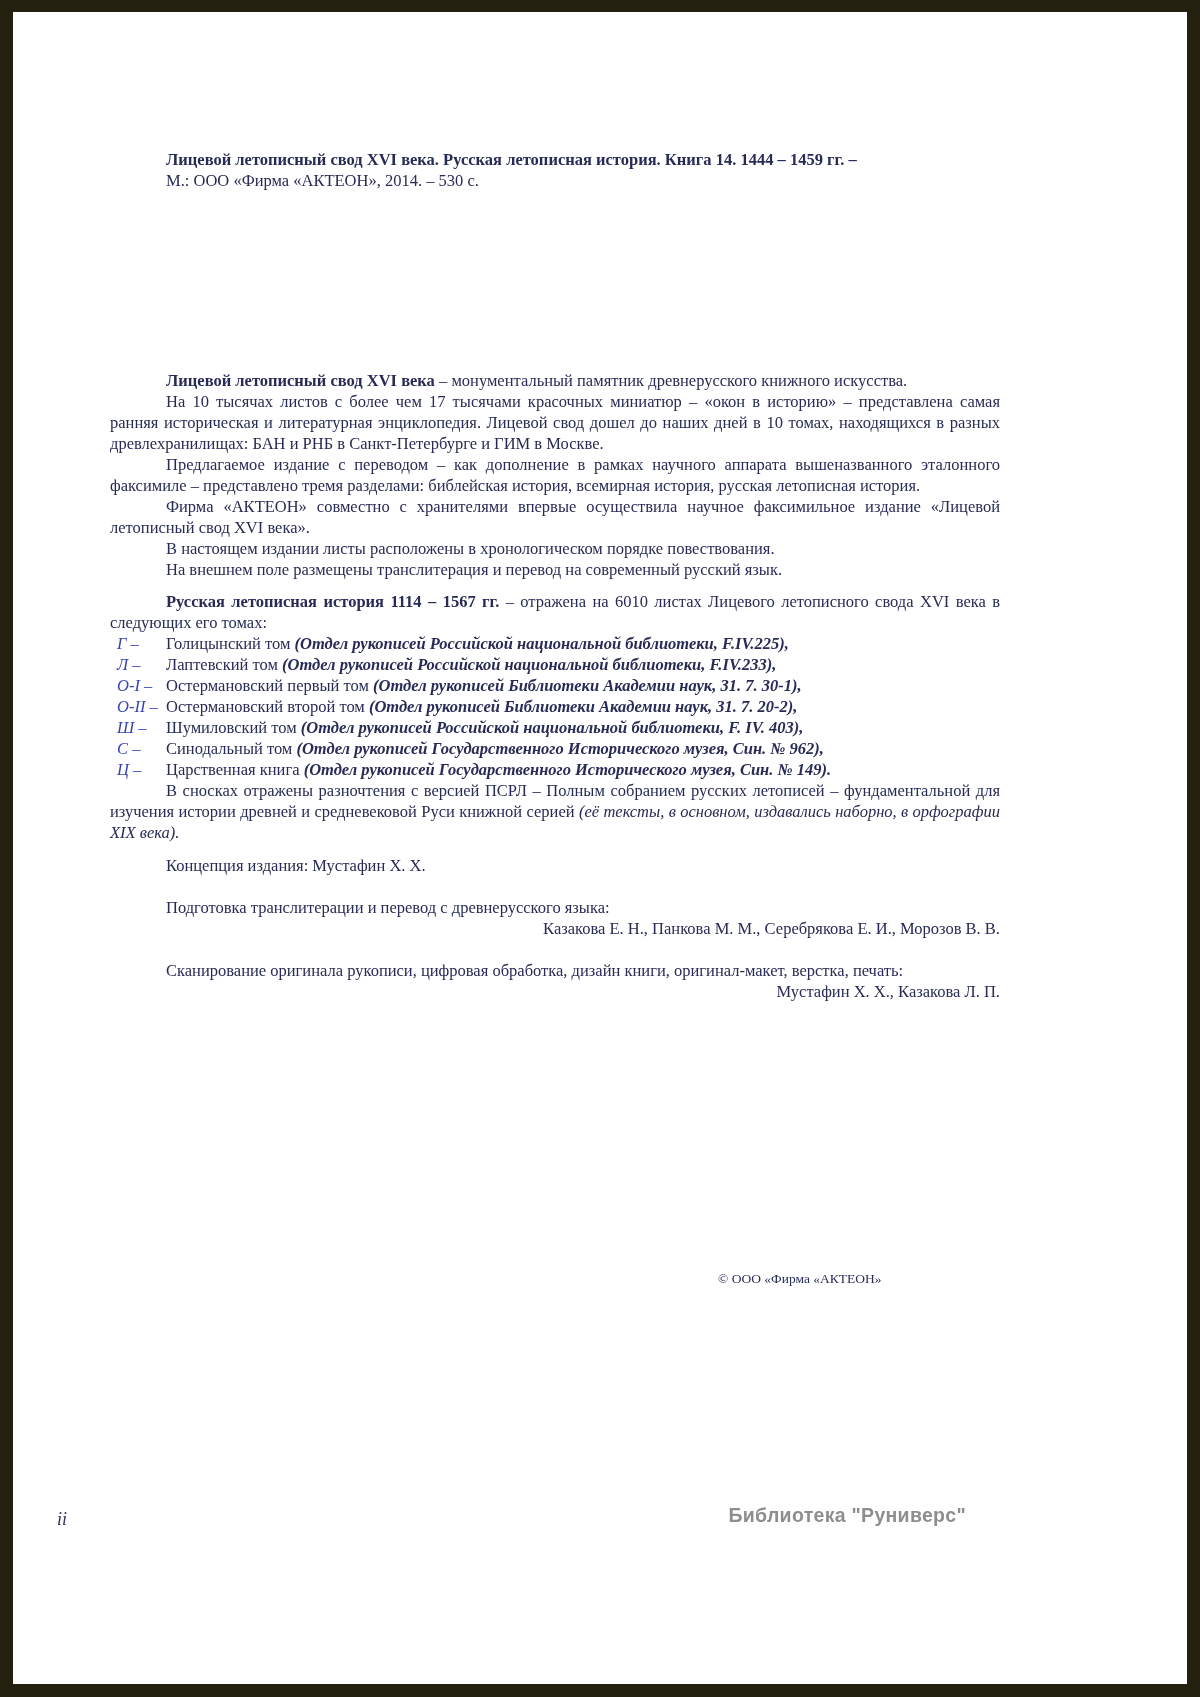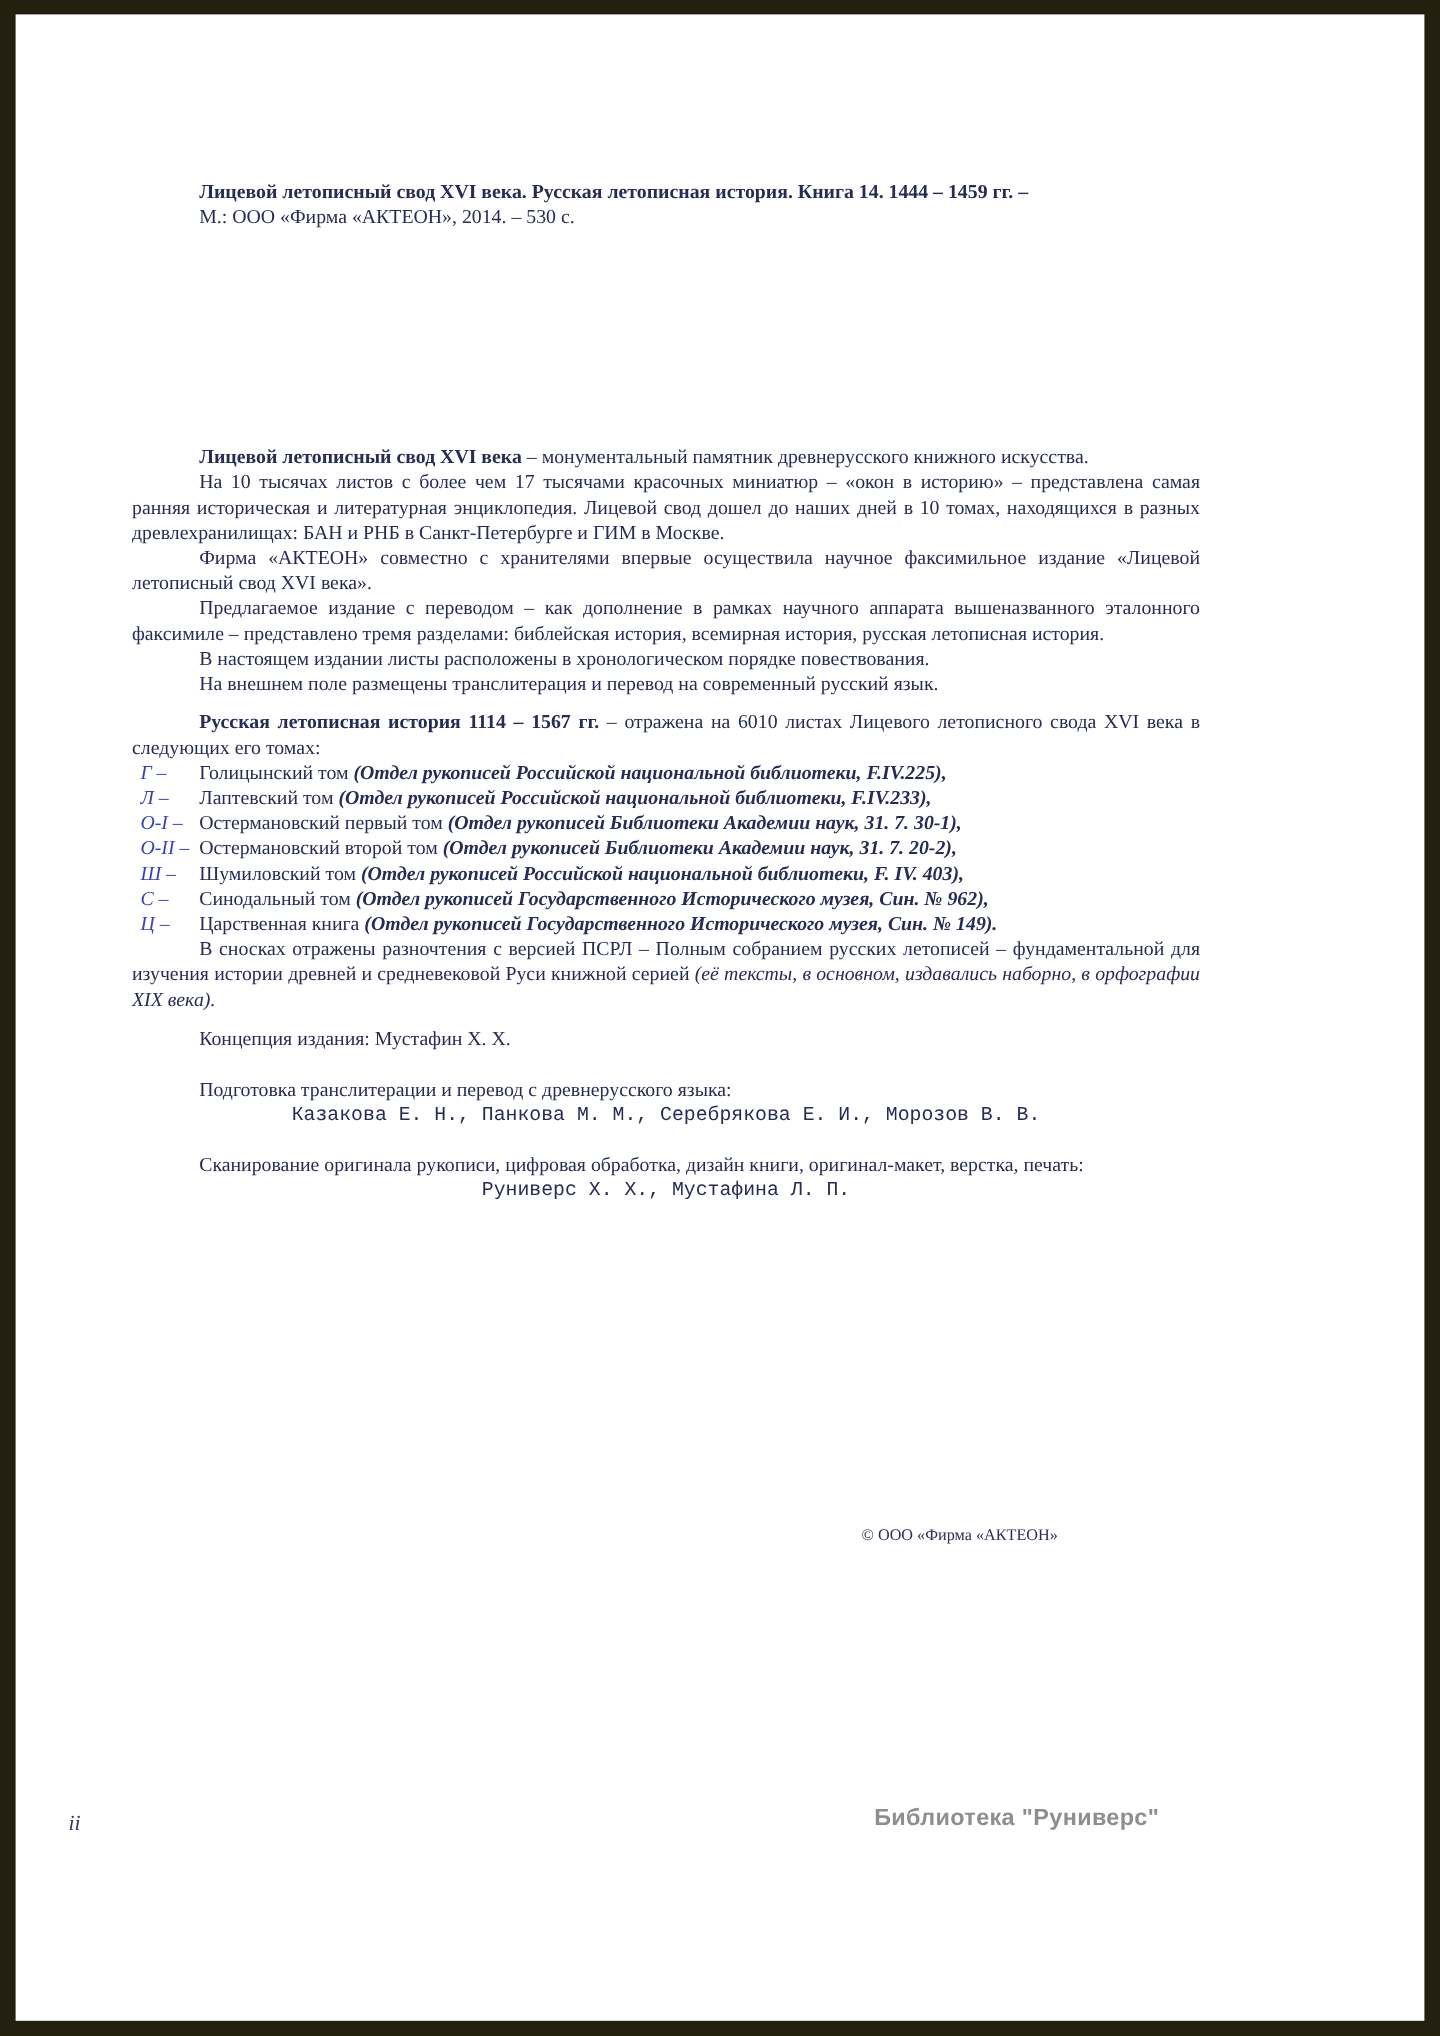--- a/index.html
+++ b/index.html
@@ -29,21 +29,21 @@
   .tome-intro { margin-top: 11px; }
   .tome-row { white-space: nowrap; }
   .tome-letter {
     display: inline-block; width: 56px; padding-left: 7px;
     font-style: italic; color: #3743b3;
   }
   .tome-archive { font-style: italic; font-weight: bold; }
   .footnote-italic { font-style: italic; }
   .credit-concept { margin-top: 12px; text-indent: 56px; text-align: left; }
   .credit-title { margin-top: 21px; text-indent: 56px; text-align: left; }
-  .credit-names { text-indent: 0; text-align: center; font-family: Liberation Mono, monospace; }
+  .credit-names { text-indent: 0; text-align: right; }
   .copyright {
     position: absolute; left: 705px; top: 1259px;
     font-size: 13.5px; color: #2b2e58;
   }
   .pagenum {
     position: absolute; left: 44px; top: 1497px;
     font-style: italic; font-size: 18px; color: #33365e;
   }
   .watermark {
     position: absolute; right: 221px; top: 1492px;
@@ -56,22 +56,22 @@
 <body>
 
 <div class="page">
   <div class="content">
 
     <p class="biblio"><b>Лицевой летописный свод XVI века. Русская летописная история. Книга 14. 1444 – 1459 гг. –</b><br><span>М.: ООО «Фирма «АКТЕОН», 2014. – 530 с.</span></p>
 
     <div class="desc">
       <p class="para"><b>Лицевой летописный свод XVI века</b><span> – монументальный памятник древнерусского книжного искусства.</span></p>
       <p class="para">На 10 тысячах листов с более чем 17 тысячами красочных миниатюр – «окон в историю» – представлена самая ранняя историческая и литературная энциклопедия. Лицевой свод дошел до наших дней в 10 томах, находящихся в разных древлехранилищах: БАН и РНБ в Санкт-Петербурге и ГИМ в Москве.</p>
+      <p class="para">Предлагаемое издание с переводом – как дополнение в рамках научного аппарата вышеназванного эталонного факсимиле – представлено тремя разделами: библейская история, всемирная история, русская летописная история.</p>
       <p class="para">Фирма «АКТЕОН» совместно с хранителями впервые осуществила научное факсимильное издание «Лицевой летописный свод XVI века».</p>
-      <p class="para">Предлагаемое издание с переводом – как дополнение в рамках научного аппарата вышеназванного эталонного факсимиле – представлено тремя разделами: библейская история, всемирная история, русская летописная история.</p>
       <p class="para">В настоящем издании листы расположены в хронологическом порядке повествования.</p>
       <p class="para">На внешнем поле размещены транслитерация и перевод на современный русский язык.</p>
     </div>
 
     <div>
       <p class="para tome-intro"><b>Русская летописная история 1114 – 1567 гг.</b><span> – отражена на 6010 листах Лицевого летописного свода XVI века в следующих его томах:</span></p>
 
       <div class="tome-row"><span class="tome-letter">Г –</span><span class="tome-name">Голицынский том</span> <span class="tome-archive">(Отдел рукописей Российской национальной библиотеки, F.IV.225),</span></div>
       <div class="tome-row"><span class="tome-letter">Л –</span><span class="tome-name">Лаптевский том</span> <span class="tome-archive">(Отдел рукописей Российской национальной библиотеки, F.IV.233),</span></div>
       <div class="tome-row"><span class="tome-letter">О-I –</span><span class="tome-name">Остермановский первый том</span> <span class="tome-archive">(Отдел рукописей Библиотеки Академии наук, 31. 7. 30-1),</span></div>
@@ -82,20 +82,20 @@
 
       <p class="para"><span>В сносках отражены разночтения с версией ПСРЛ – Полным собранием русских летописей – фундаментальной для изучения истории древней и средневековой Руси книжной серией</span> <span class="footnote-italic">(её тексты, в основном, издавались наборно, в орфографии XIX века).</span></p>
     </div>
 
     <p class="credit-concept">Концепция издания: Мустафин Х. Х.</p>
 
     <p class="credit-title">Подготовка транслитерации и перевод с древнерусского языка:</p>
     <p class="credit-names">Казакова Е. Н., Панкова М. М., Серебрякова Е. И., Морозов В. В.</p>
 
     <p class="credit-title">Сканирование оригинала рукописи, цифровая обработка, дизайн книги, оригинал-макет, верстка, печать:</p>
-    <p class="credit-names">Руниверс Х. Х., Мустафина Л. П.</p>
+    <p class="credit-names">Мустафин Х. Х., Казакова Л. П.</p>
 
   </div>
 
   <div class="copyright">© ООО «Фирма «АКТЕОН»</div>
   <div class="pagenum">ii</div>
   <div class="watermark">Библиотека "Руниверс"</div>
 </div>
 
 </body></html>

